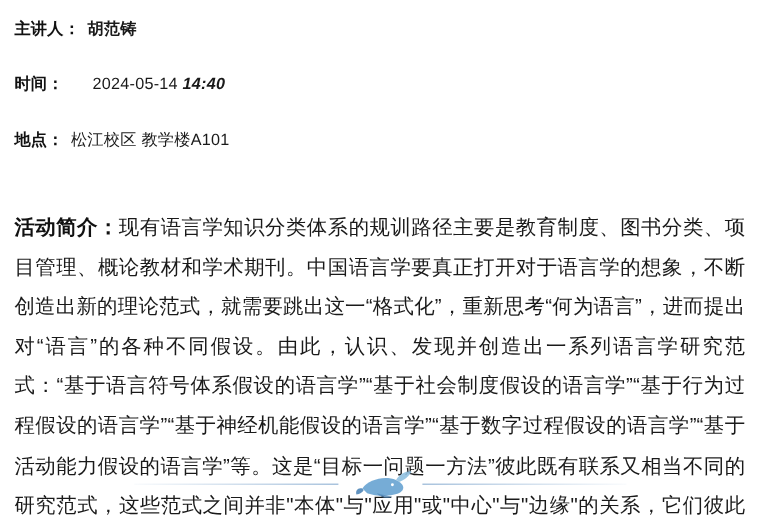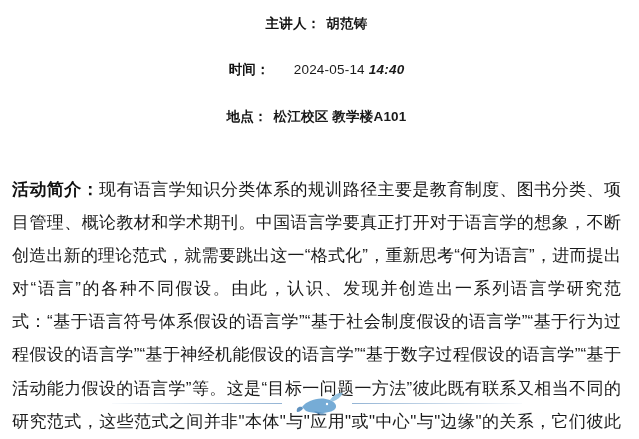--- a/index.html
+++ b/index.html
@@ -19,28 +19,27 @@
     width: 639px;
     height: 439px;
     box-sizing: border-box;
     padding: 14px 18px 0 12px;
   }
   .field-row {
     margin: 0 0 26px 0;
     font-size: 13.5px;
     line-height: 1.5;
     letter-spacing: 0.2px;
-    text-align: center;
   }
   .field-label {
     font-weight: bold;
     color: #111111;
   }
   .field-value {
-    font-weight: bold;
+    font-weight: normal;
     color: #1a1a1a;
     margin-left: 6px;
   }
   .field-value.bold {
     font-weight: bold;
   }
   .time-main {
     font-weight: normal;
     margin-left: 24px;
   }

